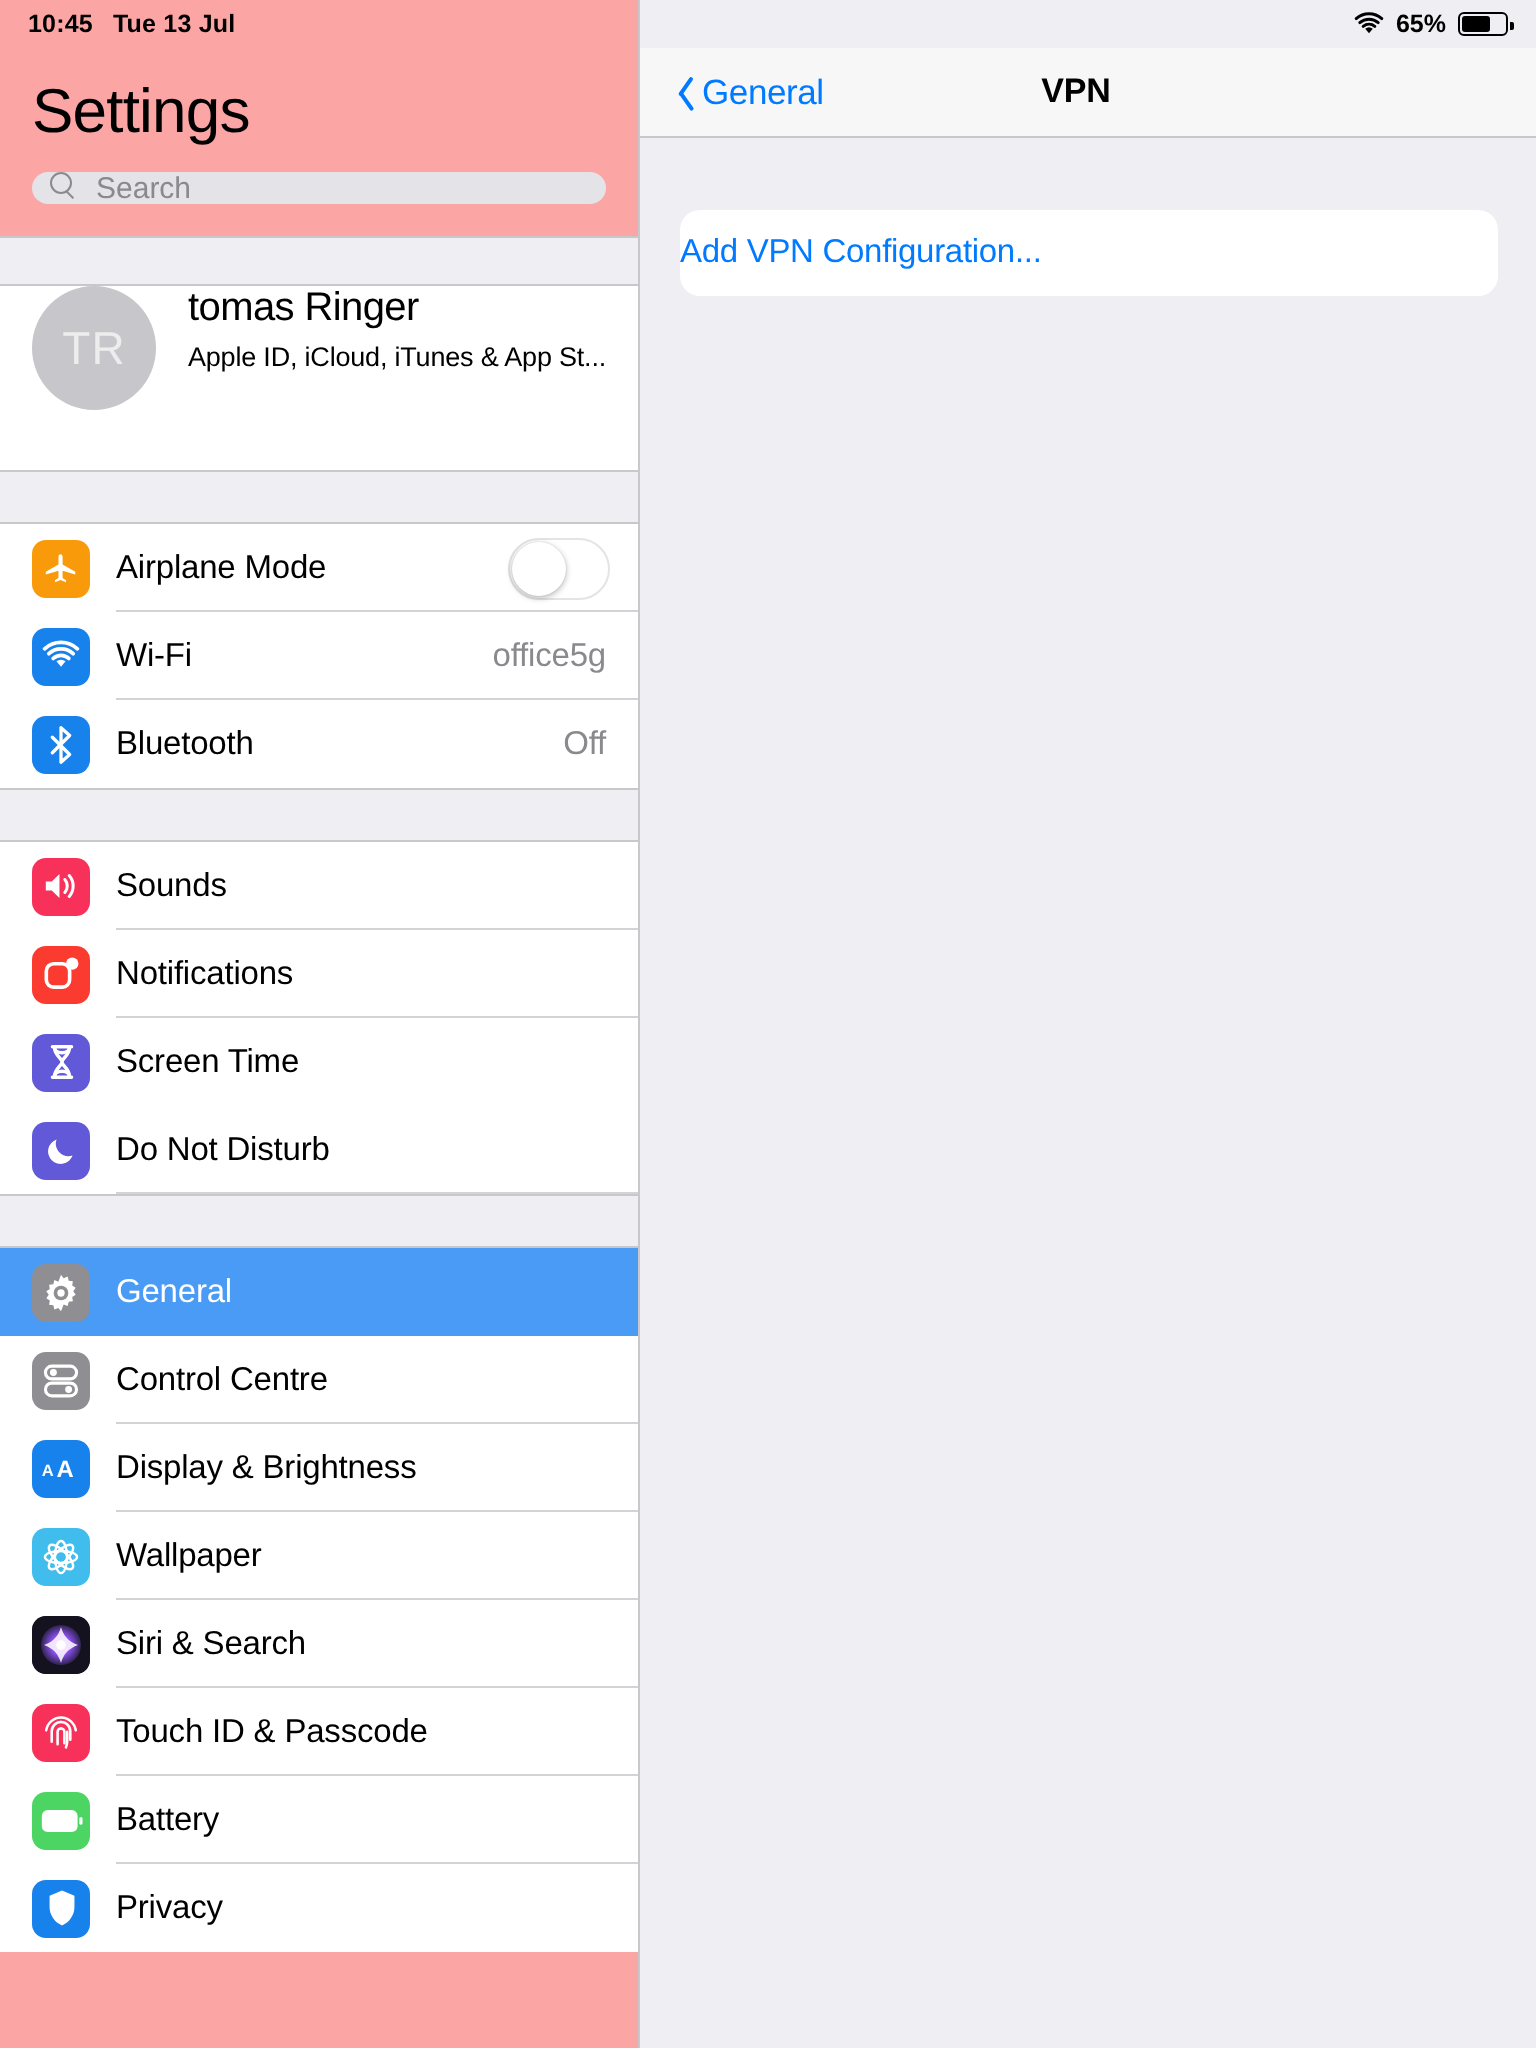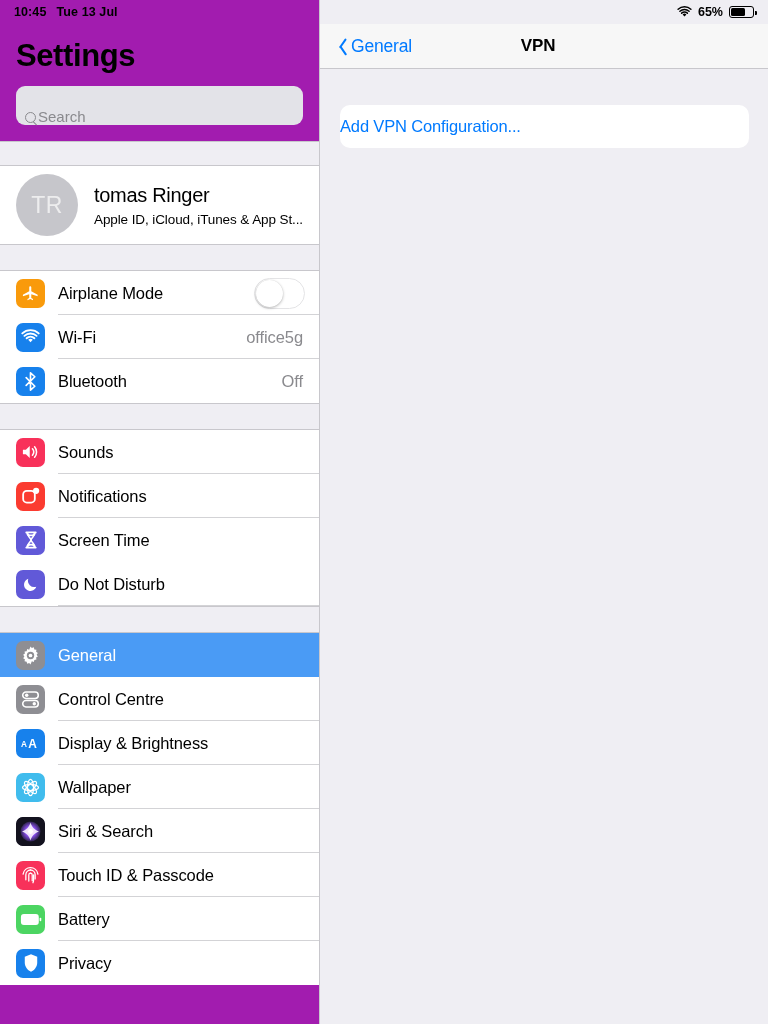--- a/index.html
+++ b/index.html
@@ -8,41 +8,41 @@
     font-family: "Liberation Sans", sans-serif;
     background: #efeef3;
     overflow: hidden;
     -webkit-font-smoothing: antialiased;
   }
   .screen { position: relative; width: 768px; height: 1024px; display: flex; }
 
   
   .sidebar {
     width: 320px; height: 1024px;
-    background: #a21caf;
+    background: #fca5a5;
     border-right: 1px solid #c8c7cc;
     position: relative;
     overflow: hidden;
   }
   .statusbar {
     height: 24px; display: flex; align-items: center;
     padding: 0 0 0 14px; gap: 10px;
     font-size: 12.5px; font-weight: bold; color: #000;
   }
   .sb-time { letter-spacing: .1px; }
   .sb-date { letter-spacing: .1px; }
 
   .settings-title {
-    font-size: 31px; font-weight: bold; color: #000;
+    font-size: 31px; font-weight: normal; color: #000;
     padding: 14px 0 0 16px; letter-spacing: -0.4px;
   }
   .search-wrap { padding: 12px 16px 0 16px; }
   .search-field {
-    height: 39px; background: #e3e3e8; border-radius: 9px;
-    display: flex; align-items: flex-end; padding: 0 9px; gap: 0;
+    height: 16px; background: #e3e3e8; border-radius: 9px;
+    display: flex; align-items: flex-start; padding: 0 9px; gap: 10px;
   }
   .search-placeholder { font-size: 15px; color: #8a8a8e; }
   .mag { width: 13px; height: 13px; position: relative; flex: 0 0 auto; }
   .mag::before {
     content: ""; position: absolute; left: 0; top: 0;
     width: 9px; height: 9px; border: 1.4px solid #8a8a8e; border-radius: 50%;
   }
   .mag::after {
     content: ""; position: absolute; left: 8px; top: 8.5px;
     width: 5px; height: 1.4px; background: #8a8a8e;
@@ -84,21 +84,21 @@
     flex: 0 0 auto;
   }
   .toggle .knob {
     position: absolute; top: 1px; left: 1px;
     width: 27px; height: 27px; border-radius: 50%;
     background: #fff; box-shadow: 0 1px 3px rgba(0,0,0,0.28), 0 0 1px rgba(0,0,0,0.12);
   }
 
   
   .profile {
-    height: 78px; background: #fff; display: flex; align-items: center;
+    height: 92px; background: #fff; display: flex; 
     padding-left: 16px;
   }
   .avatar {
     width: 62px; height: 62px; border-radius: 50%; background: #c6c6cb;
     display: flex; align-items: center; justify-content: center;
     color: #ededee; font-size: 23px; letter-spacing: .5px; flex: 0 0 auto;
   }
   .profile-text { margin-left: 16px; }
   .profile-name { font-size: 20px; color: #000; letter-spacing: -0.3px; }
   .profile-sub { font-size: 13.5px; color: #000; margin-top: 5px; letter-spacing: -0.1px; }

